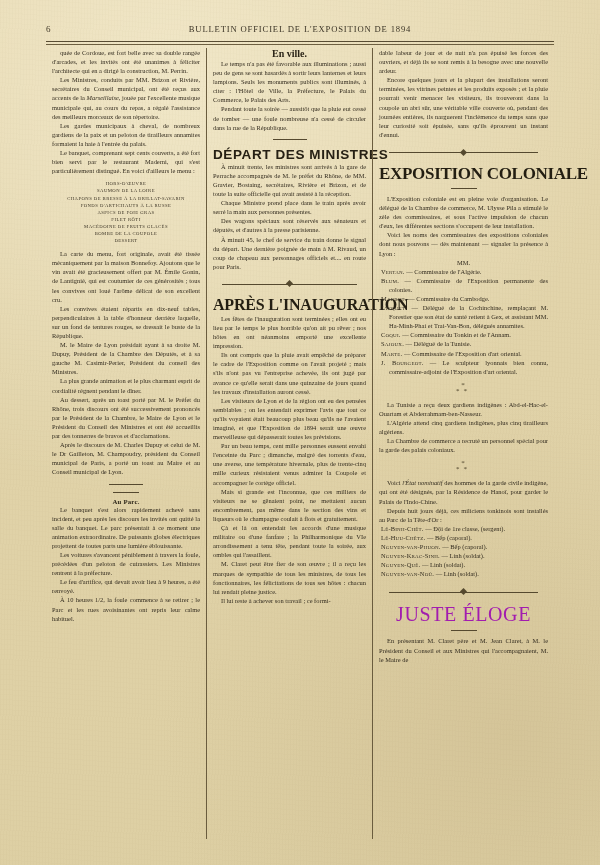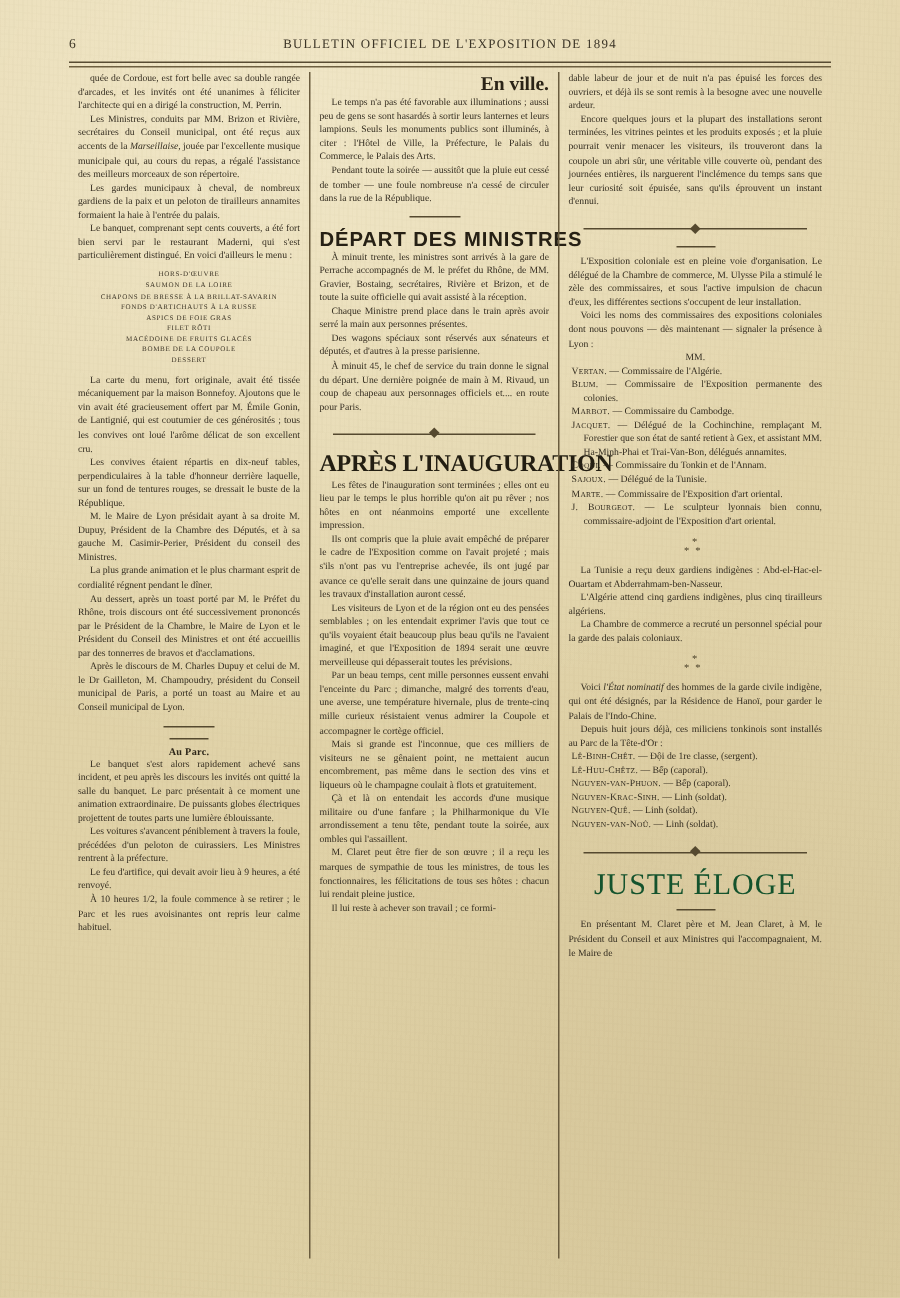--- a/index.html
+++ b/index.html
@@ -203,21 +203,21 @@
     color: #231e12;
     white-space: nowrap;
   }
   h2.head-roman {
     margin: 0;
     font-family: "Liberation Serif", serif;
     font-weight: normal;
     font-size: 20px;
     letter-spacing: .6px;
     text-align: center;
-    color: #14532d;
+    color: #a21caf;
     white-space: nowrap;
   }
   
   h2.head-outline {
     margin: 0;
     font-family: "Liberation Sans", sans-serif;
     font-weight: bold;
     font-size: 17px;
     letter-spacing: 3.5px;
     text-align: center;
@@ -231,22 +231,22 @@
     font-weight: bold;
     font-size: 6.8px;
     text-align: center;
     letter-spacing: .2px;
     color: #2e2719;
   }
   h3.subhead-b {
     margin: 0;
     font-family: "Liberation Serif", serif;
     font-weight: bold;
-    font-size: 13px;
-    text-align: right;
+    font-size: 10px;
+    text-align: center;
     color: #2b2417;
   }
 </style>
 </head>
 <body>
 
 <div class="paper"></div>
 <div class="grain"></div>
 
 <div class="page">
@@ -306,20 +306,21 @@
         <p>Par un beau temps, cent mille personnes eussent envahi l'enceinte du Parc ; dimanche, malgré des torrents d'eau, une averse, une température hivernale, plus de trente-cinq mille curieux résistaient venus admirer la Coupole et accompagner le cortège officiel.</p>
         <p>Mais si grande est l'inconnue, que ces milliers de visiteurs ne se gênaient point, ne mettaient aucun encombrement, pas même dans le section des vins et liqueurs où le champagne coulait à flots et gratuitement.</p>
         <p>Çà et là on entendait les accords d'une musique militaire ou d'une fanfare ; la Philharmonique du VIe arrondissement a tenu tête, pendant toute la soirée, aux ombles qui l'assaillent.</p>
         <p>M. Claret peut être fier de son œuvre ; il a reçu les marques de sympathie de tous les ministres, de tous les fonctionnaires, les félicitations de tous ses hôtes : chacun lui rendait pleine justice.</p>
         <p>Il lui reste à achever son travail ; ce formi-</p>
       </div>
     <div class="col">
         <p class="noind">dable labeur de jour et de nuit n'a pas épuisé les forces des ouvriers, et déjà ils se sont remis à la besogne avec une nouvelle ardeur.</p>
         <p>Encore quelques jours et la plupart des installations seront terminées, les vitrines peintes et les produits exposés ; et la pluie pourrait venir menacer les visiteurs, ils trouveront dans la coupole un abri sûr, une véritable ville couverte où, pendant des journées entières, ils narguerent l'inclémence du temps sans que leur curiosité soit épuisée, sans qu'ils éprouvent un instant d'ennui.</p>
         <div class="sep-diamond"></div>
+        <h2 class="head-cond">EXPOSITION COLONIALE</h2>
         <div class="sep-tiny"></div>
         <p>L'Exposition coloniale est en pleine voie d'organisation. Le délégué de la Chambre de commerce, M. Ulysse Pila a stimulé le zèle des commissaires, et sous l'active impulsion de chacun d'eux, les différentes sections s'occupent de leur installation.</p>
         <p>Voici les noms des commissaires des expositions coloniales dont nous pouvons — dès maintenant — signaler la présence à Lyon :</p>
         <p class="noind" style="text-align: center; font-variant: small-caps;">MM.</p>
         <p class="hang"><span class="sc">Vertan.</span> — Commissaire de l'Algérie.</p>
         <p class="hang"><span class="sc">Blum.</span> — Commissaire de l'Exposition permanente des colonies.</p>
         <p class="hang"><span class="sc">Marbot.</span> — Commissaire du Cambodge.</p>
         <p class="hang"><span class="sc">Jacquet.</span> — Délégué de la Cochinchine, remplaçant M. Forestier que son état de santé retient à Gex, et assistant MM. Ha-Minh-Phai et Trai-Van-Bon, délégués annamites.</p>
         <p class="hang"><span class="sc">Coqui.</span> — Commissaire du Tonkin et de l'Annam.</p>
         <p class="hang"><span class="sc">Sajoux.</span> — Délégué de la Tunisie.</p>

